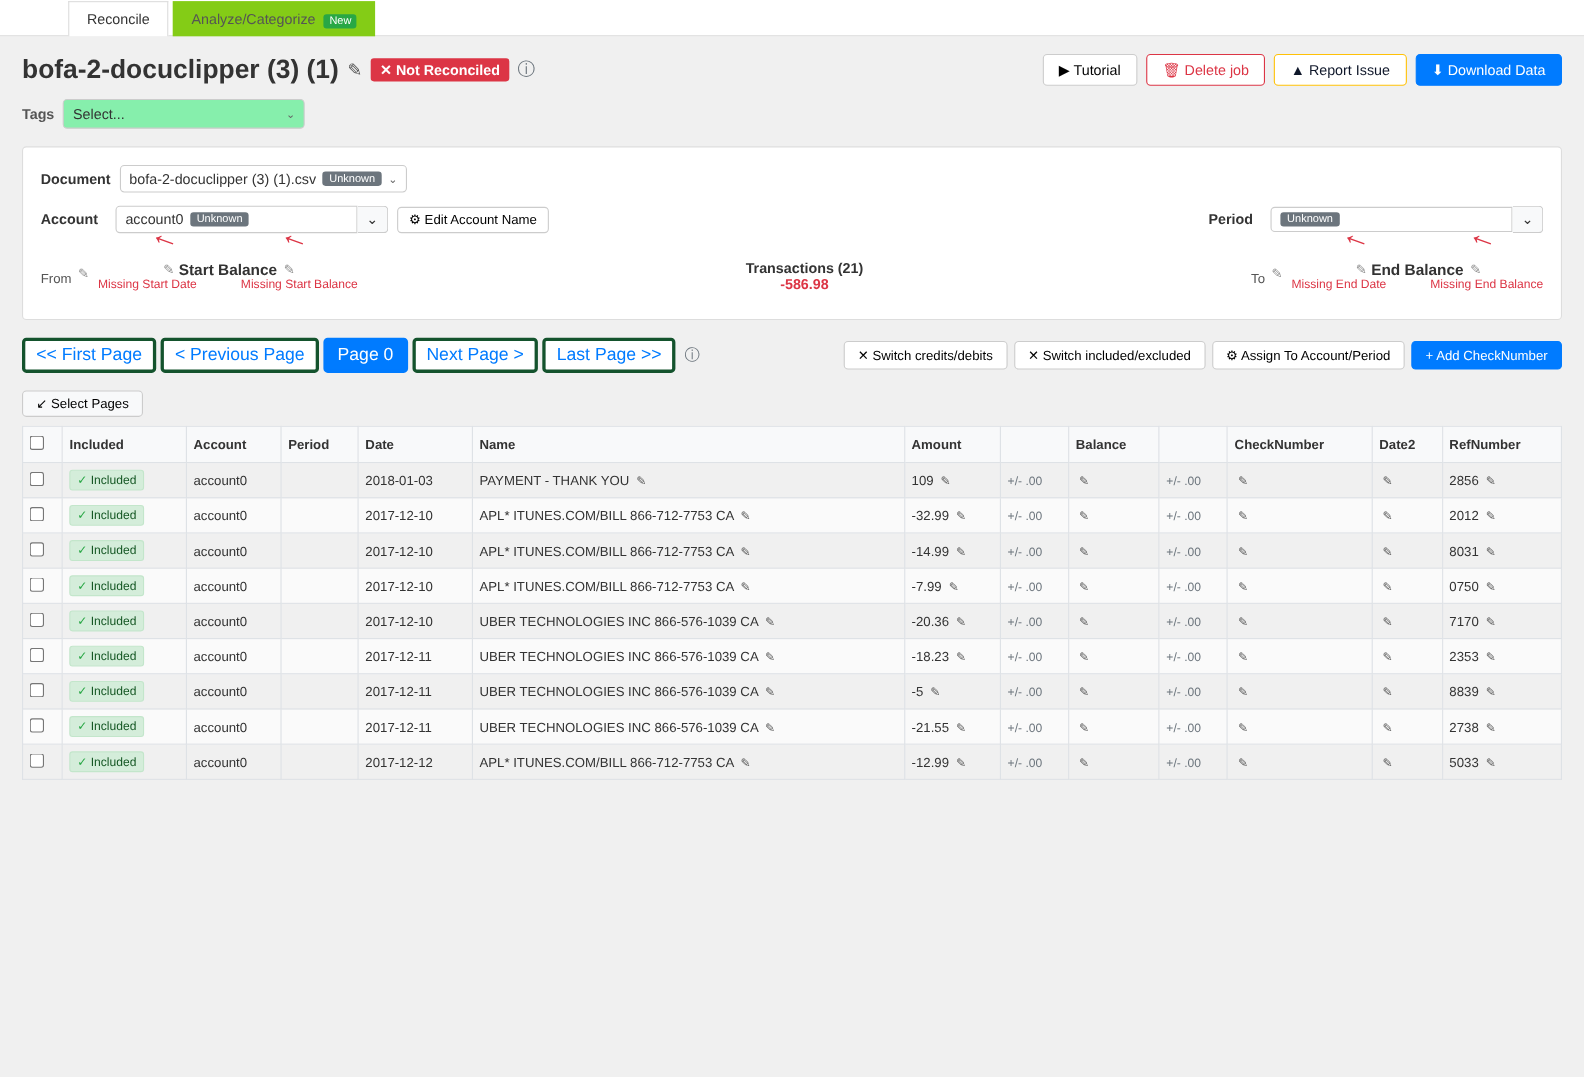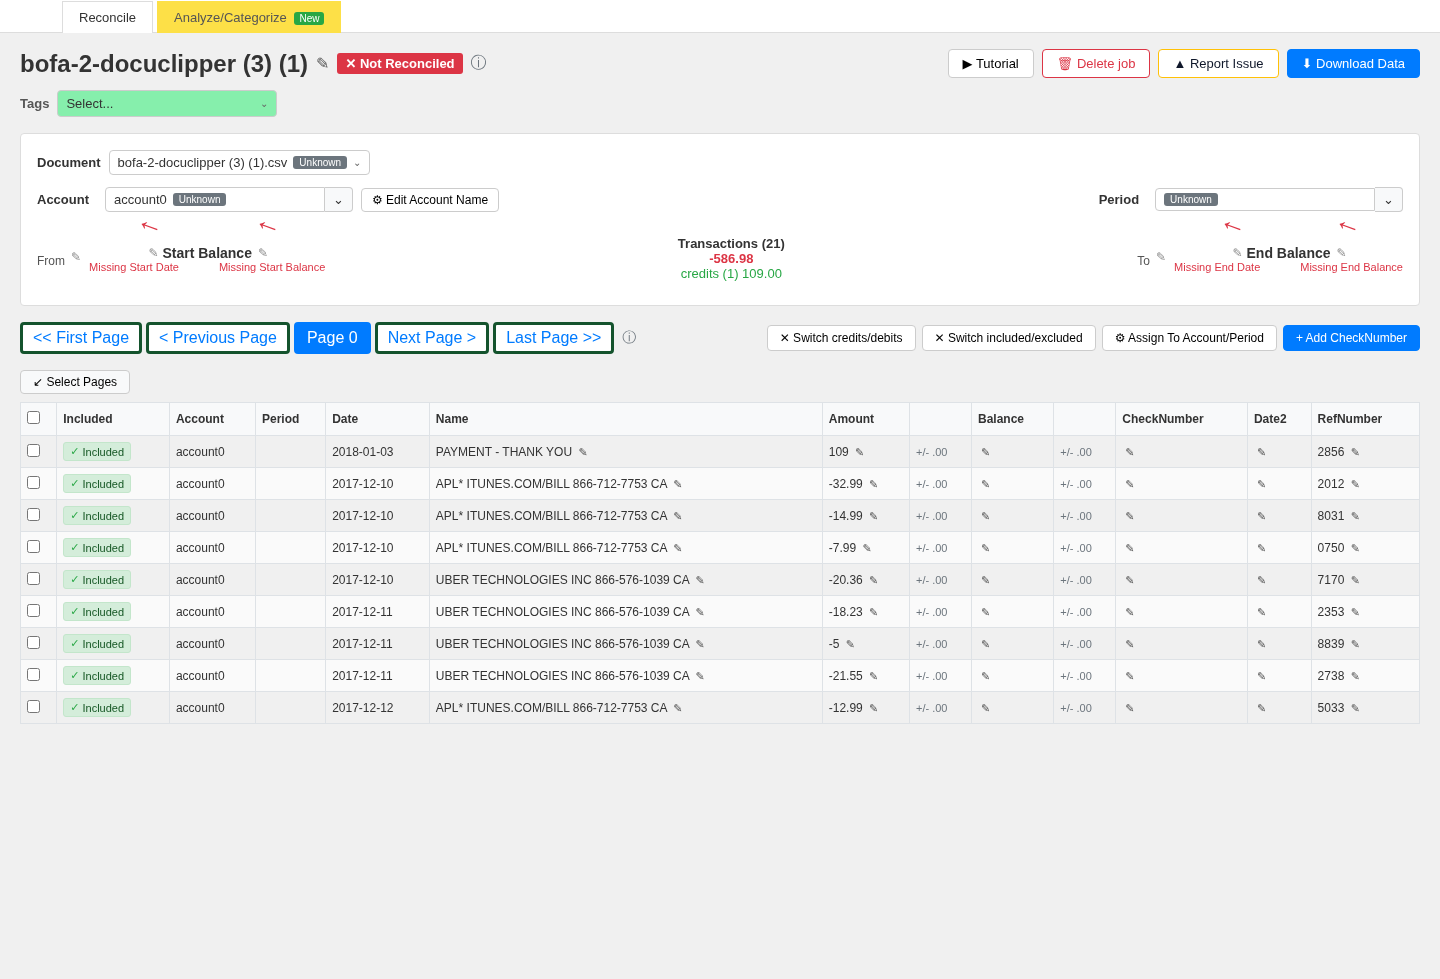--- a/index.html
+++ b/index.html
@@ -2,21 +2,21 @@
 <html><head>
   <meta charset="utf-8">
   <style>
     * { box-sizing: border-box; margin: 0; padding: 0; }
     body { font-family: Arial, sans-serif; font-size: 13px; background: #f0f0f0; color: #333; }
     
     
     .top-tabs { background: #fff; border-bottom: 1px solid #ddd; padding: 0 16px; display: flex; align-items: flex-end; }
     .tab { padding: 8px 16px; cursor: pointer; border: 1px solid transparent; border-bottom: none; font-size: 13px; margin-right: 4px; position: relative; top: 1px; }
     .tab.active { background: #fff; border-color: #ddd; border-bottom-color: #fff; margin-left: 46px; }
-    .tab.inactive { background: #fde047; color: #555; }
+    .tab.inactive { background: #84cc16; color: #555; }
     .tab-new-badge { background: #28a745; color: #fff; font-size: 10px; padding: 1px 5px; border-radius: 3px; margin-left: 4px; }
 
     
     .main-content { padding: 16px 20px; }
     
     
     .title-row { display: flex; align-items: center; margin-bottom: 12px; }
     .page-title { font-size: 24px; font-weight: bold; color: #333; margin-right: 8px; }
     .edit-icon { color: #555; cursor: pointer; margin-right: 8px; font-size: 16px; }
     .not-reconciled-badge { background: #dc3545; color: #fff; padding: 3px 8px; border-radius: 3px; font-size: 13px; font-weight: bold; margin-right: 8px; }
@@ -188,21 +188,20 @@
 
         <div style="position:absolute; top:-30px; left:0; right:0; display:flex; justify-content:space-around; pointer-events:none;">
           <span style="color:#dc3545; font-size:28px; transform:rotate(200deg); display:inline-block;">→</span>
           <span style="color:#dc3545; font-size:28px; transform:rotate(200deg); display:inline-block;">→</span>
         </div>
       </div>
 
       <div class="transactions-block">
         <div style="font-weight:600; font-size:13px;">Transactions (21)</div>
         <div style="color:#dc3545; font-weight:bold;">-586.98</div>
-        <div style="color:#28a745;">credits (1) 109.00</div>
       </div>
 
       <div style="display:flex; align-items:flex-start; gap:4px;">
         <span style="font-size:12px; color:#555; padding-top:4px;">To</span>
         <span class="inline-edit">✎</span>
       </div>
 
       <div style="display:flex; flex-direction:column; align-items:center; min-width:140px; position:relative;">
         <div style="display:flex; align-items:center; gap:4px;">
           <span class="inline-edit">✎</span>

